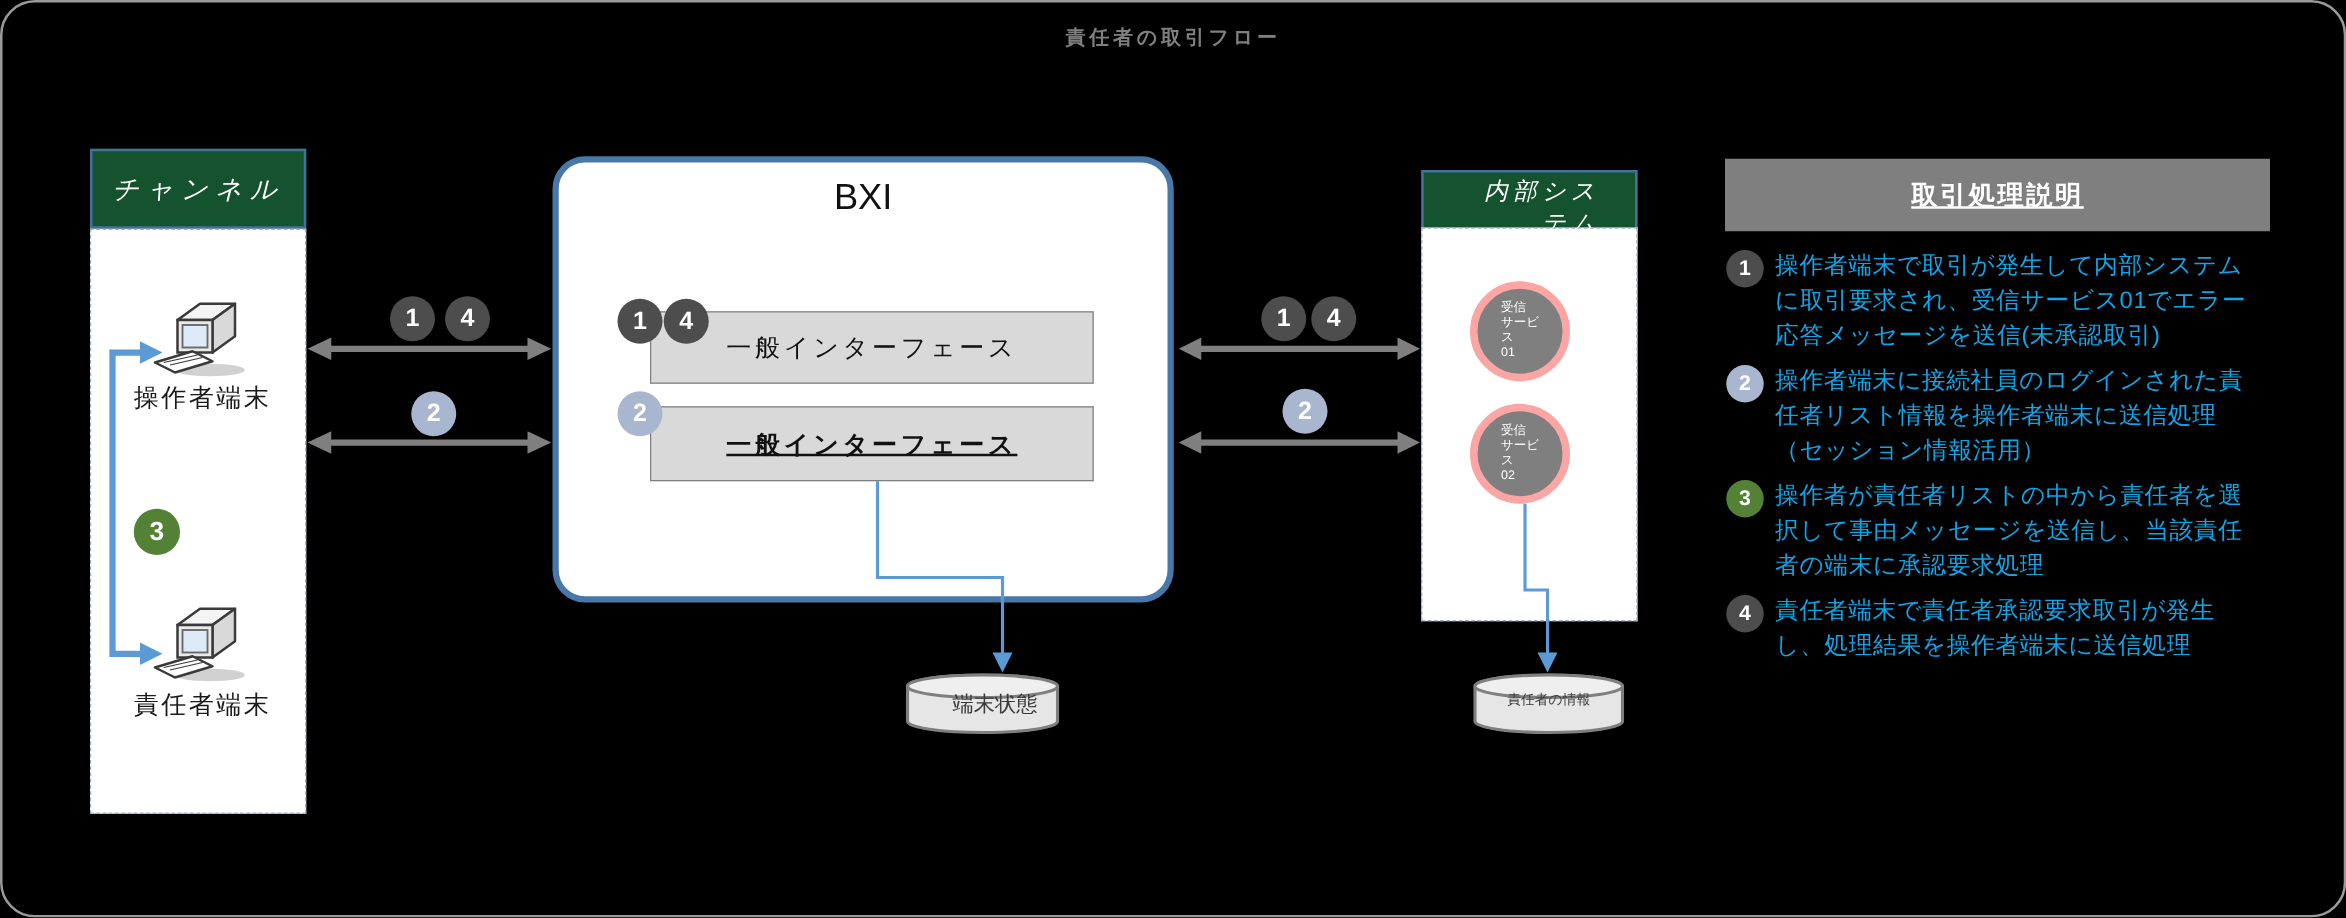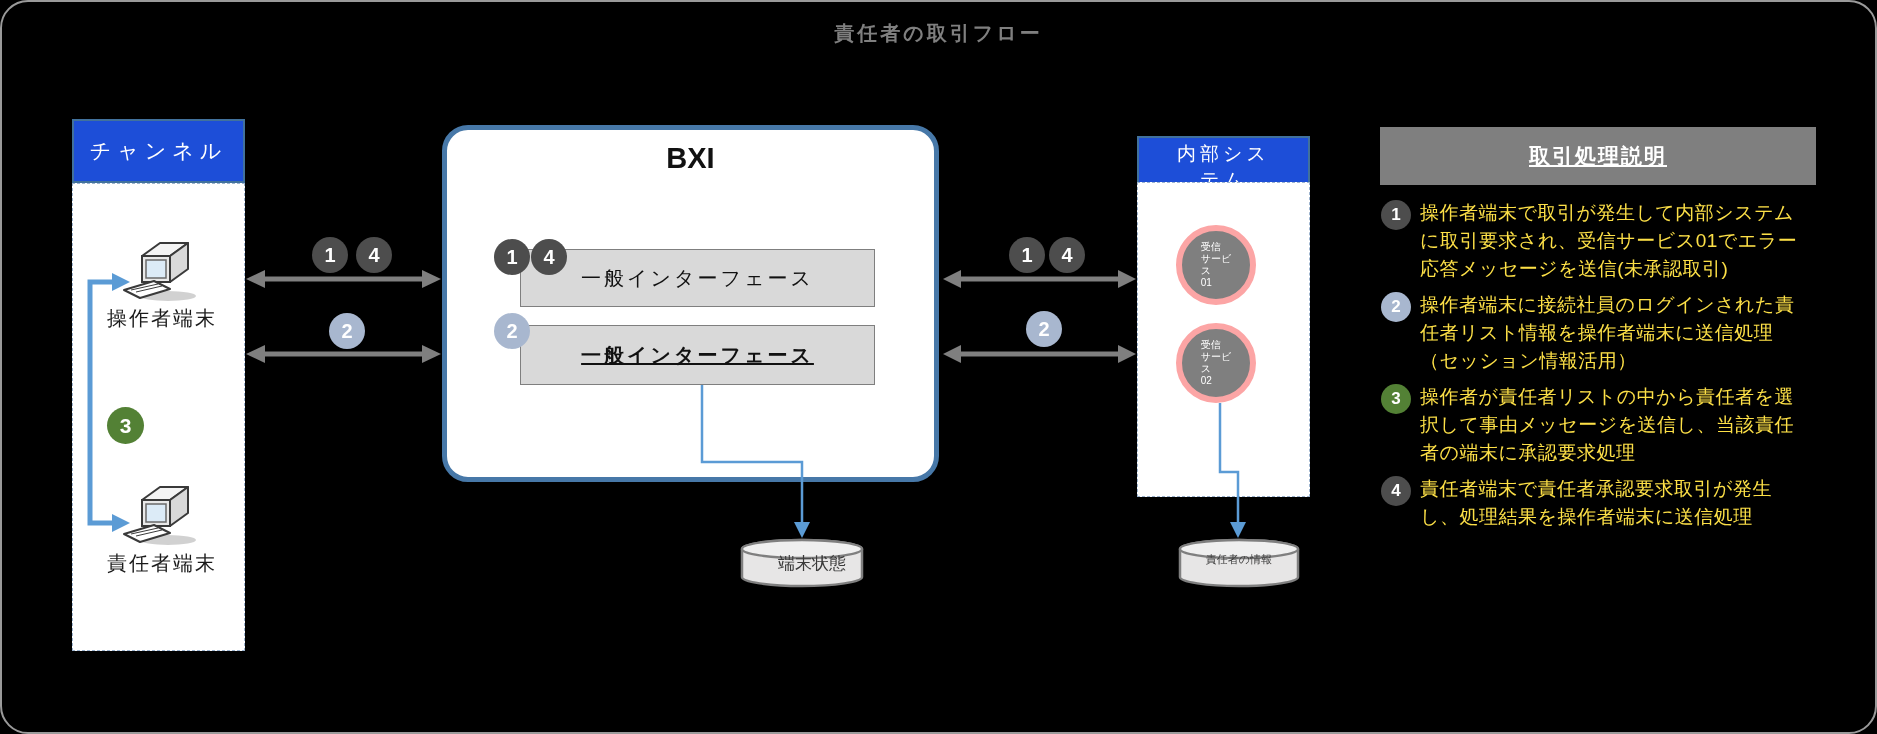--- a/index.html
+++ b/index.html
@@ -1,62 +1,62 @@
 <!DOCTYPE html>
 <html><head>
 <meta charset="utf-8">
 <style>
   html,body{margin:0;padding:0;background:#000;}
   *{box-sizing:border-box;font-family:"Liberation Sans","DejaVu Sans",sans-serif;}
   .canvas{position:relative;width:1877px;height:734px;background:#000;border:2px solid #9a9a9a;border-radius:28px;overflow:hidden;}
-  .page-title{position:absolute;top:18px;left:0;width:100%;text-align:center;color:#7f7f7f;font-size:20px;font-weight:bold;letter-spacing:3px;}
+  .page-title{position:absolute;top:18px;left:0;width:100%;text-align:center;color:#7f7f7f;font-size:16px;font-weight:bold;letter-spacing:3px;}
   .overlay{position:absolute;left:0;top:0;width:1877px;height:734px;pointer-events:none;}
 
   
-  .col-header{position:absolute;display:flex;align-items:center;justify-content:center;background:#1d4ed8;border:2px solid #41719C;color:#fff;text-align:center;}
+  .col-header{position:absolute;display:flex;align-items:center;justify-content:center;background:#14532d;border:2px solid #41719C;color:#fff;text-align:right;font-style:italic;}
   .channel-header{left:70px;top:117px;width:173px;height:64px;font-size:21px;letter-spacing:6px;}
   .internal-header{left:1135px;top:134px;width:173px;height:62px;font-size:19px;letter-spacing:4px;line-height:26px;padding:0 28px;}
   .col-body{position:absolute;background:#fff;border:1.5px dashed #9cb3ce;}
   .channel-body{left:70px;top:181px;width:173px;height:468px;}
   .internal-body{left:1135px;top:180px;width:173px;height:315px;}
 
   
   .terminal-icon{position:absolute;width:88px;height:70px;}
   .terminal-label{position:absolute;width:170px;text-align:center;color:#1a1a1a;font-size:20px;letter-spacing:2px;}
 
   
   .badge{position:absolute;border-radius:50%;display:flex;align-items:center;justify-content:center;color:#fff;font-weight:bold;}
   .badge.d36{width:36px;height:36px;font-size:20px;}
   .badge.d37{width:37px;height:37px;font-size:21px;}
   .badge.dark{background:#4d4d4d;}
   .badge.blue{background:#a8b7cf;}
   .badge.green{background:#538135;}
 
   
   .bxi-box{position:absolute;left:440px;top:123px;width:497px;height:357px;background:#fff;border:5px solid #4778a8;border-radius:26px;}
-  .bxi-title{position:absolute;left:440px;top:140px;width:497px;text-align:center;font-size:29px;font-weight:bold;color:#111;}
+  .bxi-title{position:absolute;left:440px;top:140px;width:497px;text-align:center;font-size:29px;font-weight:normal;color:#111;}
   .iface{position:absolute;left:518px;width:355px;background:#d9d9d9;border:1.5px solid #7f7f7f;display:flex;align-items:center;justify-content:center;color:#111;font-size:20px;letter-spacing:3px;}
   .iface-general{top:247px;height:58px;}
   .iface-manager{top:323px;height:60px;font-weight:bold;}
   .iface-manager .u{text-decoration:underline;}
 
   
   .service-circle{position:absolute;width:80px;height:80px;border-radius:50%;background:#7f7f7f;border:6px solid #fca5a5;color:#fff;display:flex;align-items:center;justify-content:center;text-align:left;font-size:10px;line-height:1.2;white-space:pre-line;}
 
   
   .cylinder{position:absolute;}
   .cylinder svg{position:absolute;left:0;top:0;}
   .cyl-label{position:absolute;left:0;top:14px;width:100%;text-align:center;color:#3a3a3a;}
 
   
   .legend-header{position:absolute;left:1378px;top:125px;width:436px;height:58px;background:#7f7f7f;color:#fff;font-size:21px;font-weight:bold;letter-spacing:2px;display:flex;align-items:center;justify-content:center;text-decoration:underline;}
   .legend-list{position:absolute;left:1379px;top:197px;width:438px;display:flex;flex-direction:column;gap:8px;}
   .legend-item{display:flex;gap:9px;align-items:flex-start;}
   .legend-badge{flex:none;width:30px;height:30px;border-radius:50%;display:flex;align-items:center;justify-content:center;color:#fff;font-weight:bold;font-size:17px;margin-top:1px;}
-  .legend-text{width:382px;color:#fde047;font-size:19px;line-height:28px;letter-spacing:0.5px;}
+  .legend-text{width:382px;color:#0ea5e9;font-size:19px;line-height:28px;letter-spacing:0.5px;}
 </style>
 </head>
 <body>
 
 <div class="canvas">
 
   <div class="page-title">責任者の取引フロー</div>
 
   <div class="col-header channel-header">チャンネル</div>
   <div class="col-body channel-body"></div>
@@ -110,21 +110,21 @@
 02</div>
 
   <div class="badge d36 dark" style="left:310px;top:235px;">1</div>
   <div class="badge d36 dark" style="left:354px;top:235px;">4</div>
   <div class="badge d36 blue" style="left:327px;top:311px;">2</div>
 
   <div class="badge d36 dark" style="left:1007px;top:235px;">1</div>
   <div class="badge d36 dark" style="left:1047px;top:235px;">4</div>
   <div class="badge d36 blue" style="left:1024px;top:309px;">2</div>
 
-  <div class="cylinder" style="left:738px;top:536px;width:144px;height:50px;">
+  <div class="cylinder" style="left:722px;top:536px;width:144px;height:50px;">
     <svg width="124" height="50" viewBox="0 0 124 50">
       <path d="M2,11 A60,9 0 0 1 122,11 V39 A60,9 0 0 1 2,39 Z" fill="#e7e6e6" stroke="#7f7f7f" stroke-width="2.5"></path>
       <ellipse cx="62" cy="11" rx="60" ry="9" fill="#efefef" stroke="#7f7f7f" stroke-width="2.5"></ellipse>
     </svg>
     <div class="cyl-label" style="font-size:17px;">端末状態</div>
   </div>
 
   <div class="cylinder" style="left:1176px;top:536px;width:122px;height:50px;">
     <svg width="122" height="50" viewBox="0 0 122 50">
       <path d="M2,11 A59,9 0 0 1 120,11 V39 A59,9 0 0 1 2,39 Z" fill="#e7e6e6" stroke="#7f7f7f" stroke-width="2.5"></path>

